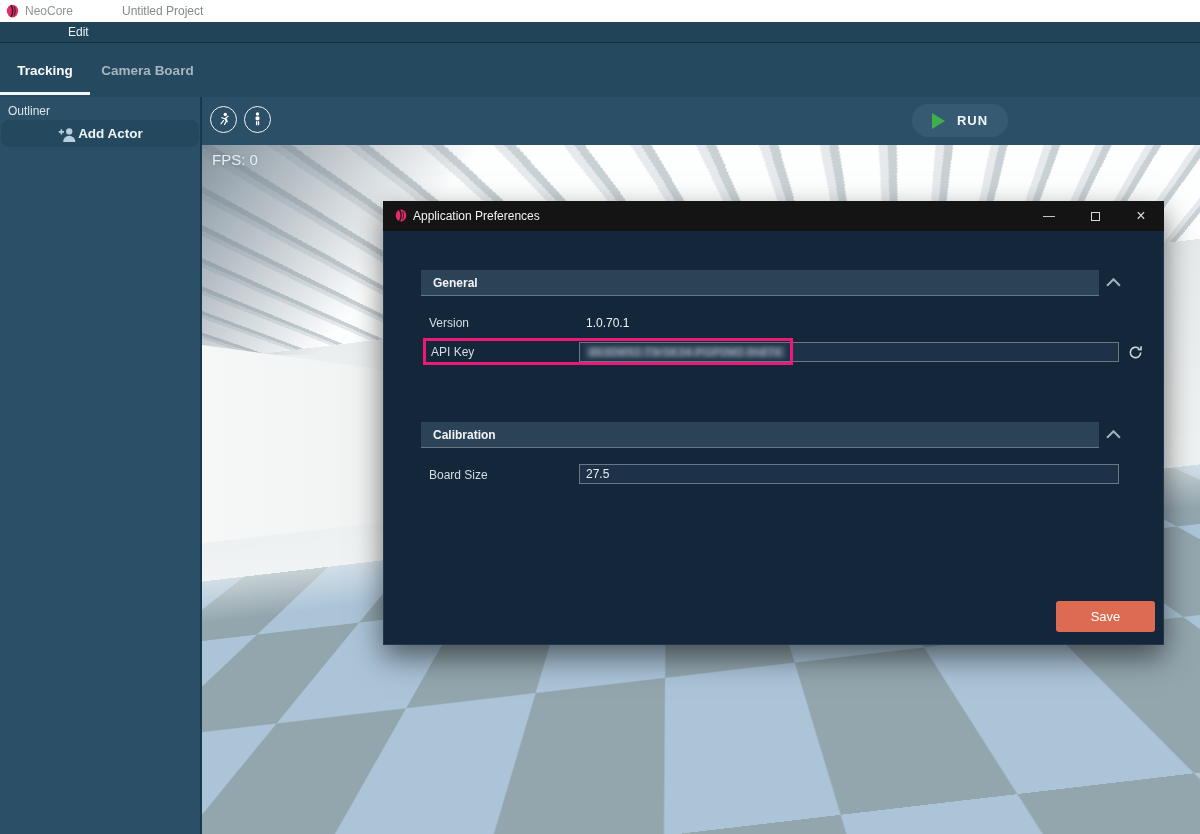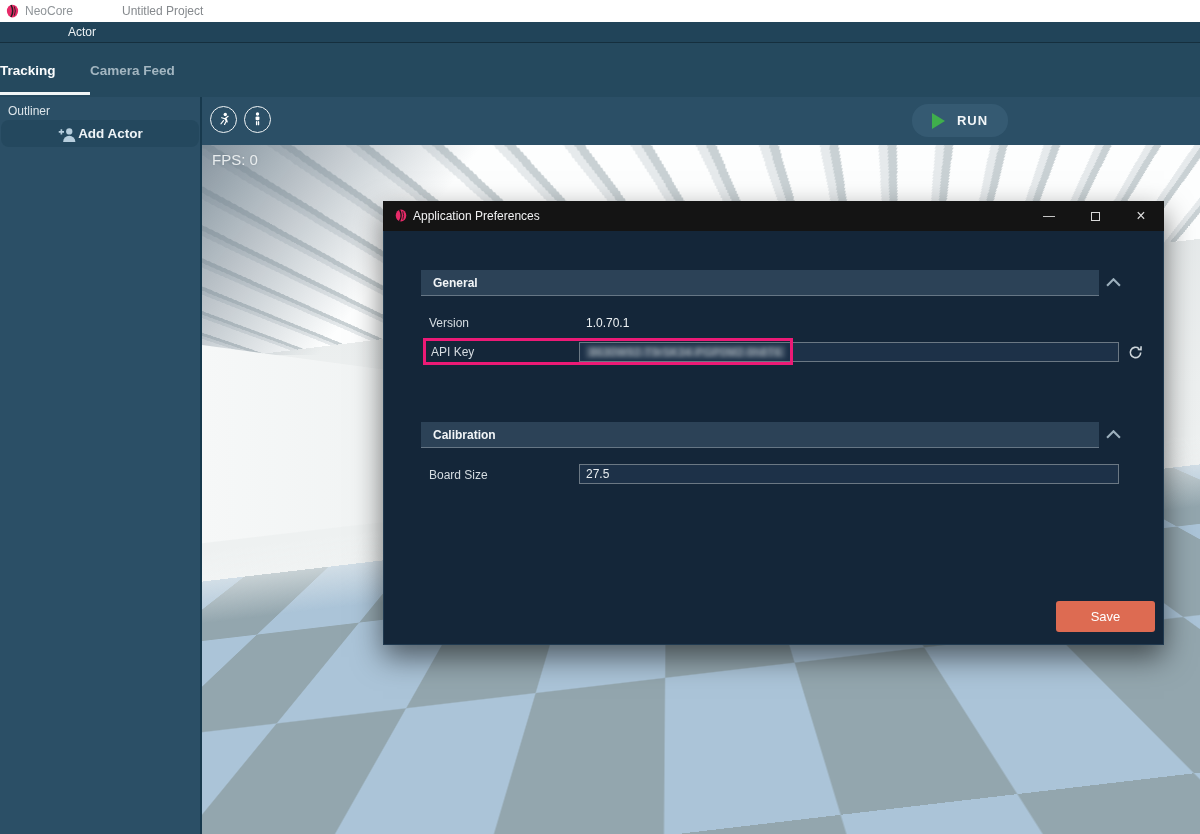--- a/index.html
+++ b/index.html
@@ -13,21 +13,21 @@
   .logo { width:15px; height:16px; }
   .app-name { left:25px; top:4px; font-size:12px; color:#8f9498; }
   .project-name { left:122px; top:4px; font-size:12px; color:#85898d; }
 
   
   .menubar { left:0; top:22px; width:1200px; height:21px; background:#214459; border-bottom:1px solid #152f3e; }
   .menu-item { top:3px; font-size:12px; color:#edf2f4; cursor:default; }
 
   
   .tabbar { left:0; top:43px; width:1200px; height:54px; background:#25495e; }
-  .tab { top:0; height:54px; display:flex; align-items:center; font-size:13.5px; font-weight:bold; }
+  .tab { top:0; height:54px; display:flex; align-items:center; justify-content:center; font-size:13.5px; font-weight:bold; }
   .tab.active { color:#fafcfd; }
   .tab.active::after { content:""; position:absolute; left:0; right:0; bottom:2px; height:3px; background:#f2f6f7; }
   .tab.inactive { color:#a3b6c1; }
 
   
   .sidebar { left:0; top:97px; width:200px; height:737px; background:#2b4f66; }
   .sidebar-edge { left:200px; top:97px; width:2px; height:737px; background:#17394d; }
   .outliner-title { left:8px; top:7px; font-size:12px; color:#dde5ea; }
   .add-actor-btn { left:1px; top:23px; width:198px; height:27px; background:#24485e; border-radius:8px;
     display:flex; align-items:center; justify-content:center; cursor:pointer; }
@@ -110,29 +110,29 @@
       <ellipse cx="10" cy="10" rx="7.5" ry="8.5" fill="#e72a68"></ellipse>
       <path d="M8 2 q4.5 8 0 16" stroke="#1f1f1f" stroke-width="2" fill="none"></path>
       <path d="M12.5 4 q2.5 6 0 12" stroke="#1f1f1f" stroke-width="1.2" fill="none"></path>
     </svg>
     <span class="abs app-name">NeoCore</span>
     <span class="abs project-name">Untitled Project</span>
   </div>
 
   <div class="abs menubar">
     <span class="abs menu-item" style="left:16px;margin-top:23px;">File</span>
-    <span class="abs menu-item" style="left:68px;">Actor</span>
+    <span class="abs menu-item" style="left:68px;">Edit</span>
   </div>
 
   <div class="abs tabbar">
     <div class="abs tab active" style="left:0;width:90px;">
       <span>Tracking</span>
     </div>
     <div class="abs tab inactive" style="left:90px;width:115px;">
-      <span>Camera Feed</span>
+      <span>Camera Board</span>
     </div>
   </div>
 
   <div class="abs sidebar">
     <div class="abs outliner-title">Outliner</div>
     <div class="abs add-actor-btn">
       <svg width="21" height="18" viewBox="0 0 24 20">
         <circle cx="14" cy="7" r="3.6" fill="#b7cedd"></circle>
         <path d="M7 19 a7 7 0 0 1 14 0 z" fill="#b7cedd"></path>
         <path d="M2 7.5 h6 M5 4.5 v6" stroke="#b7cedd" stroke-width="1.9"></path>

